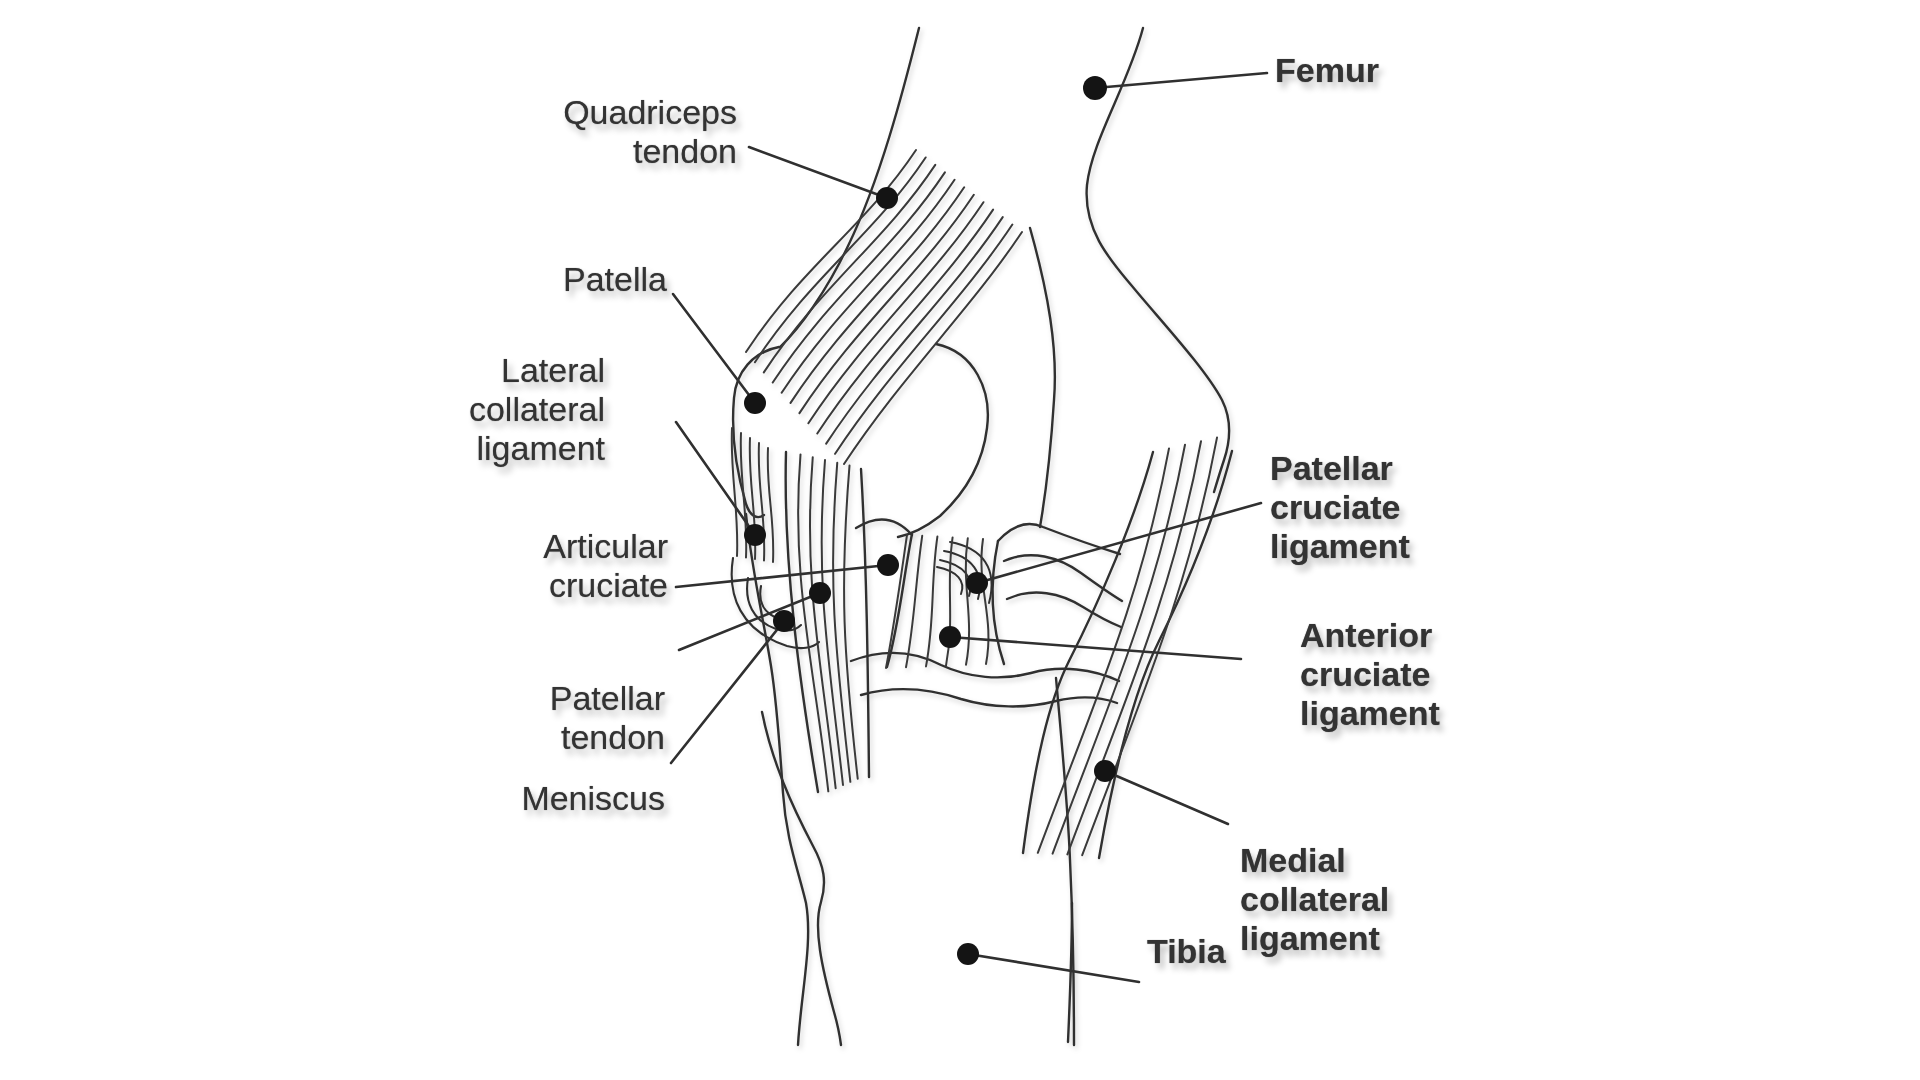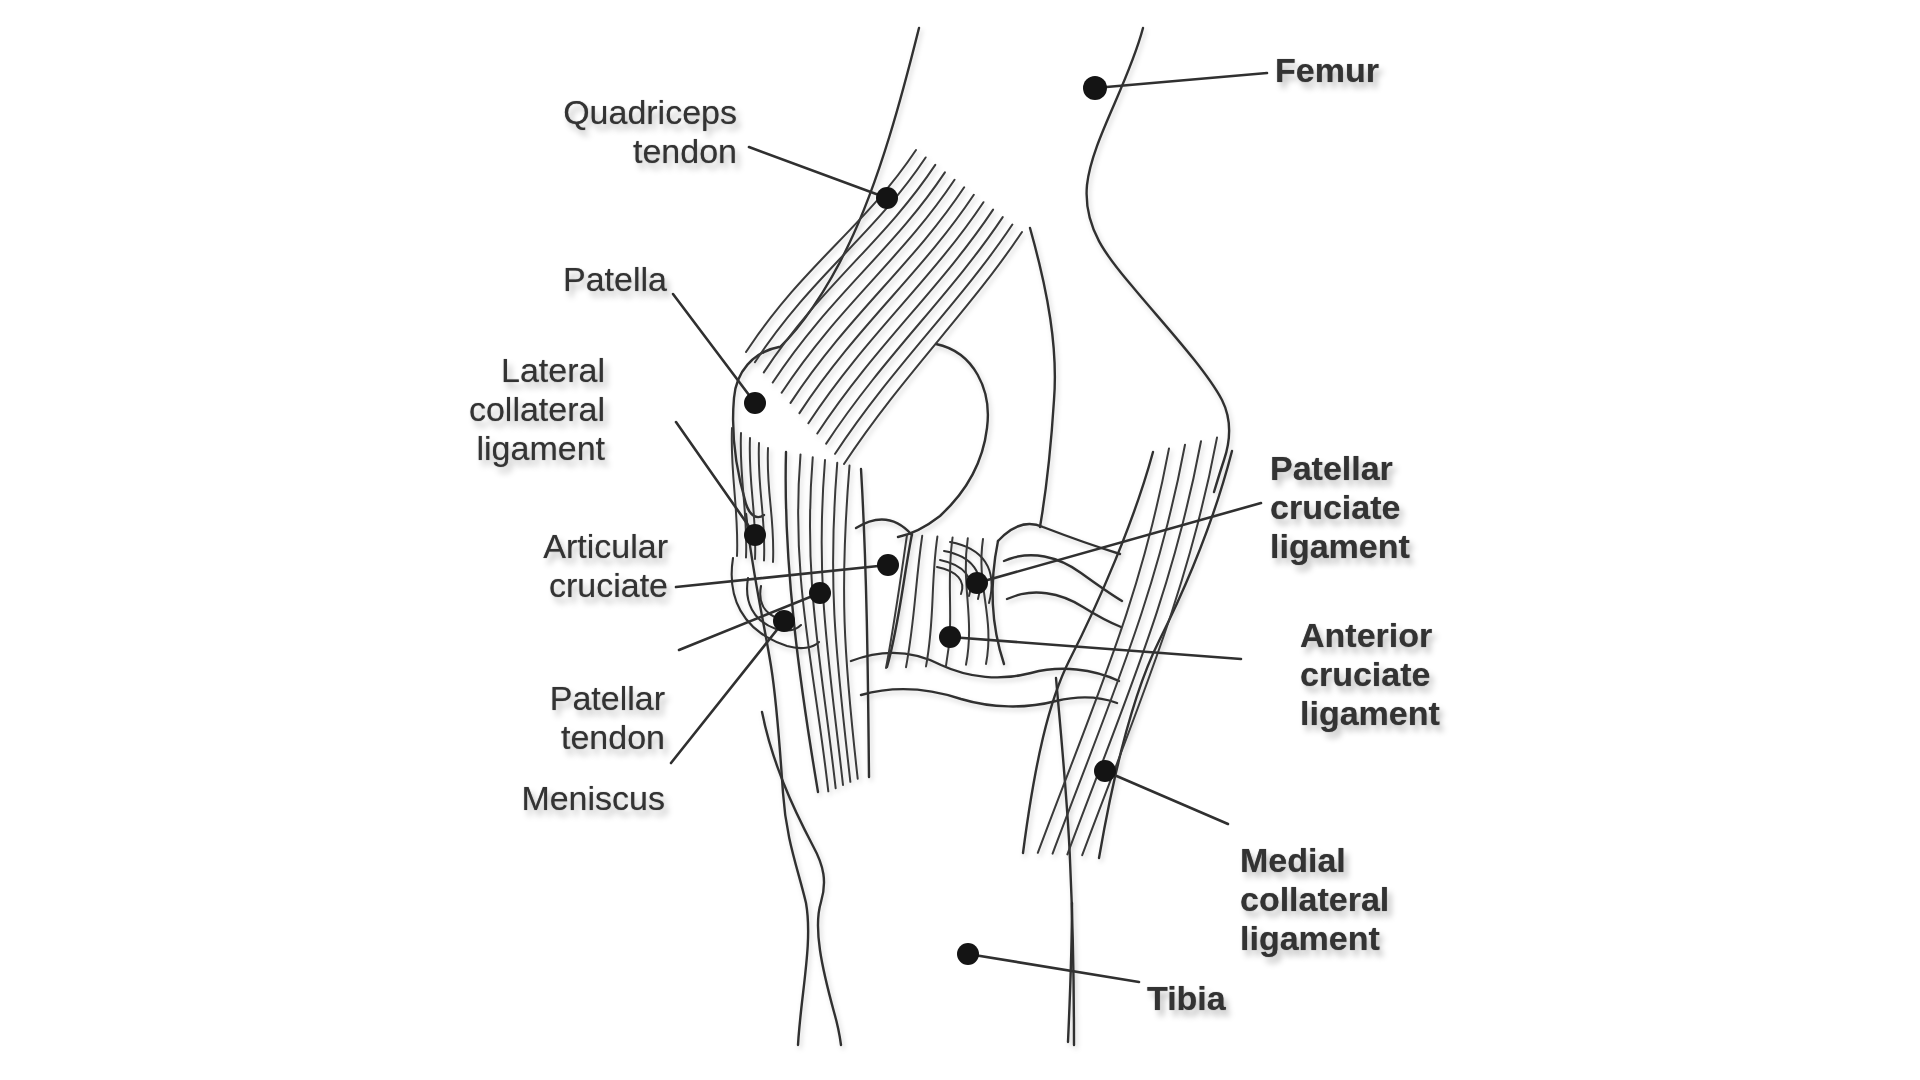--- a/index.html
+++ b/index.html
@@ -171,17 +171,17 @@
       <div class="label left" style="top: 616px; left: 1300px;">
         <div>Anterior</div>
         <div>cruciate</div>
         <div>ligament</div>
       </div>
       <div class="label left" style="top: 841px; left: 1240px;">
         <div>Medial</div>
         <div>collateral</div>
         <div>ligament</div>
       </div>
-      <div class="label left" style="top: 979px; left: 1147px;">
+      <div class="label left" style="top: 932px; left: 1147px;">
         <div>Tibia</div>
       </div>
     </div>
 </div>
 
 </body></html>

